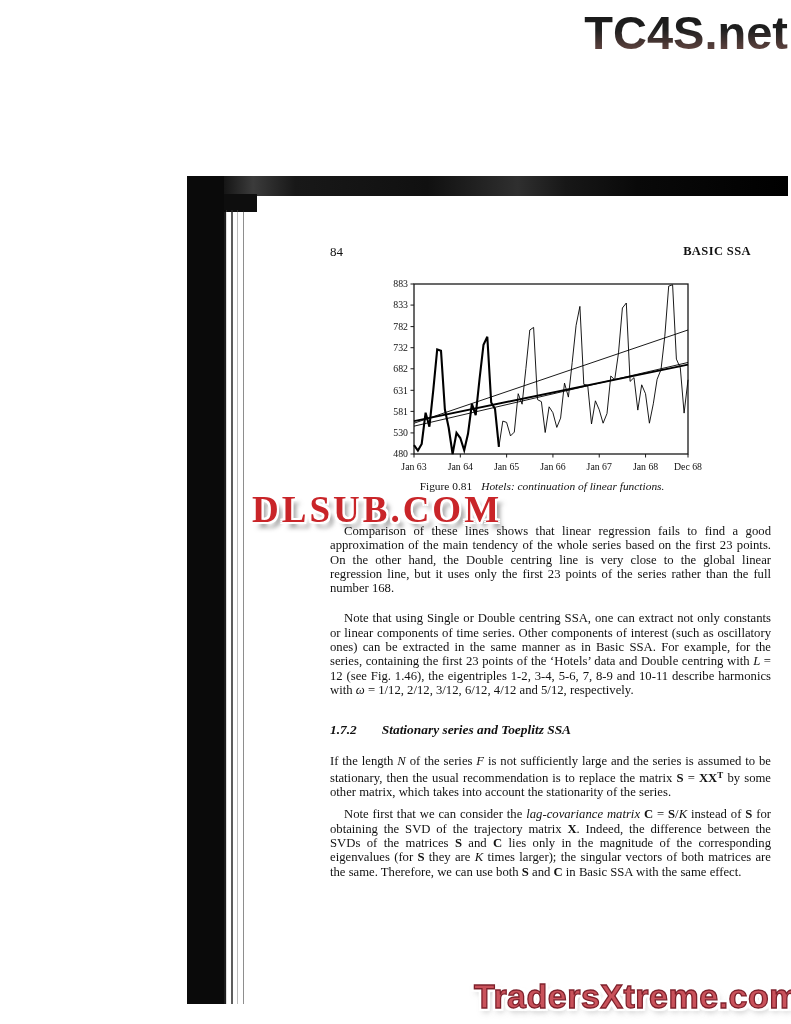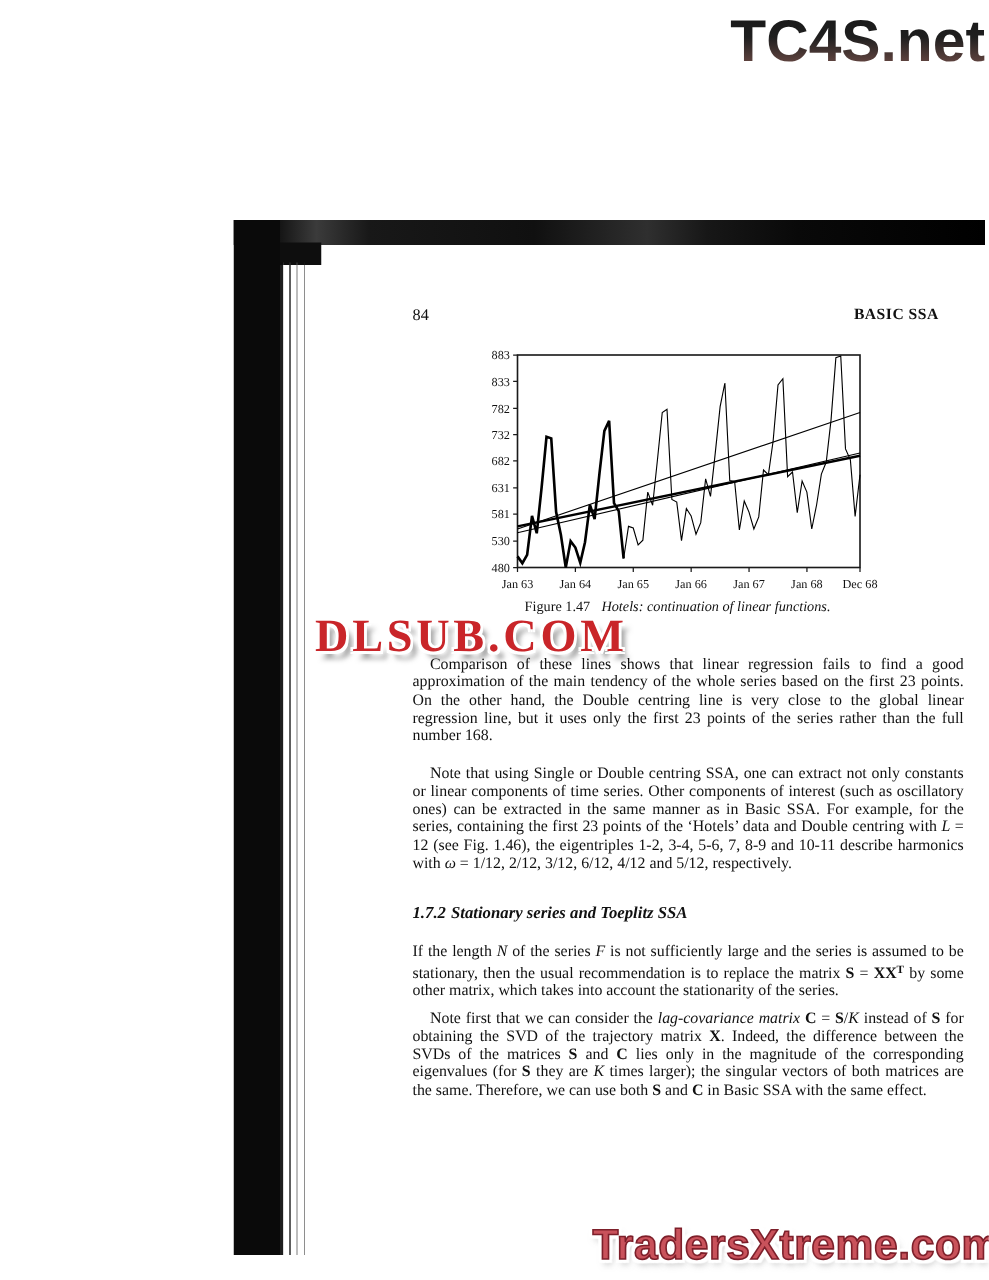--- a/index.html
+++ b/index.html
@@ -56,21 +56,21 @@
   .indent{text-indent:14px;}
   .p2{margin-top:16px;}
   .p3{margin-top:4px;}
   .p4{margin-top:16px;}
   .p5{margin-top:8px;}
   .it{font-style:italic;}
   .bd{font-weight:bold;}
   .sup{font-size:9px;vertical-align:4px;font-weight:bold;}
   .section-heading{margin-top:26px;margin-bottom:16px;font-size:13.4px;
     font-weight:bold;font-style:italic;text-align:left;}
-  .head-num{margin-right:4px;}
+  .head-num{margin-right:25px;}
 </style>
 </head>
 <body>
 
 <div class="wm wm-top">TC4S.net</div>
 
 <div class="scan-top-bar"></div>
 <div class="scan-spine"></div>
 <div class="scan-step"></div>
 <div class="binding"></div>
@@ -115,21 +115,21 @@
       <text x="308" y="192" text-anchor="middle">Dec 68</text>
       <polyline points="34.0,167.1 37.9,172.6 41.7,165.9 45.6,134.7 49.4,148.6 53.3,111.9 57.2,71.4 61.0,72.7 64.9,131.7 68.7,149.8 72.6,176.0 76.5,154.9 80.3,160.0 84.2,172.2 88.0,155.8 91.9,125.8 95.7,137.2 99.6,100.5 103.5,66.7 107.3,58.7 111.2,124.5 115.0,130.9 118.9,168.8" fill="none" stroke="#000" stroke-width="2.1" stroke-linejoin="miter"></polyline>
       <polyline points="118.9,168.8 122.8,143.1 126.6,144.4 130.5,157.9 134.3,154.1 138.2,115.7 142.1,126.2 145.9,90.4 149.8,52.0 153.6,49.4 157.5,121.6 161.4,123.7 165.2,154.5 169.1,128.8 172.9,134.7 176.8,149.4 180.6,140.1 184.5,105.1 188.4,119.1 192.2,84.5 196.1,47.3 199.9,28.4 203.8,106.4 207.7,107.2 211.5,146.0 215.4,122.8 219.2,131.7 223.1,145.2 227.0,135.5 230.8,98.0 234.7,101.8 238.5,74.8 242.4,30.0 246.3,25.0 250.1,103.4 254.0,99.6 257.8,132.1 261.7,106.8 265.5,115.7 269.4,145.2 273.3,125.8 277.1,101.3 281.0,91.6 284.8,58.3 288.7,8.1 292.6,6.8 296.4,81.1 300.3,89.9 304.1,135.1 308.0,101.8" fill="none" stroke="#000" stroke-width="0.9" stroke-linejoin="miter"></polyline>
       <line x1="34" y1="145.2059553349876" x2="308" y2="51.98014888337469" stroke="#000" stroke-width="0.9"></line>
       <line x1="34" y1="148.1588089330025" x2="308" y2="84.46153846153847" stroke="#000" stroke-width="0.9"></line>
       <line x1="34" y1="143.09677419354838" x2="308" y2="86.57071960297766" stroke="#000" stroke-width="1.9"></line>
     </svg>
 </figure>
 
 <div class="caption">
-  <span class="cap-prefix">Figure 1.47</span><span class="it">Hotels: continuation of linear functions.</span>
+  <span class="cap-prefix">Figure 0.81</span><span class="it">Hotels: continuation of linear functions.</span>
 </div>
 
 <div class="wm wm-middle">DLSUB.COM</div>
 
 <div id="body-text">
     <p class="para p1 indent"><span>Comparison of these lines shows that linear regression fails to find a good approximation of the main tendency of the whole series based on the first 23 points. On the other hand, the Double centring line is very close to the global linear regression line, but it uses only the first 23 points of the series rather than the full number 168.</span></p>
     <p class="para p2 indent"><span>Note that using Single or Double centring SSA, one can extract not only constants or linear components of time series. Other components of interest (such as oscillatory ones) can be extracted in the same manner as in Basic SSA. For example, for the series, containing the first 23 points of the ‘Hotels’ data and Double centring with </span><span class="it">L</span><span> = 12 (see Fig. 1.46), the eigentriples 1-2, 3-4, 5-6, 7, 8-9 and 10-11 describe harmonics with </span><span class="it">ω</span><span> = 1/12, 2/12, 3/12, 6/12, 4/12 and 5/12, respectively.</span></p>
     <div class="section-heading h1"><span class="head-num">1.7.2</span><span>Stationary series and Toeplitz SSA</span></div>
     <p class="para p4"><span>If the length </span><span class="it">N</span><span> of the series </span><span class="it">F</span><span> is not sufficiently large and the series is assumed to be stationary, then the usual recommendation is to replace the matrix </span><span class="bd">S</span><span> = </span><span class="bd">XX</span><span class="bd sup">T</span><span> by some other matrix, which takes into account the stationarity of the series.</span></p>
     <p class="para p5 indent"><span>Note first that we can consider the </span><span class="it">lag-covariance matrix</span><span> </span><span class="bd">C</span><span> = </span><span class="bd">S</span><span>/</span><span class="it">K</span><span> instead of </span><span class="bd">S</span><span> for obtaining the SVD of the trajectory matrix </span><span class="bd">X</span><span>. Indeed, the difference between the SVDs of the matrices </span><span class="bd">S</span><span> and </span><span class="bd">C</span><span> lies only in the magnitude of the corresponding eigenvalues (for </span><span class="bd">S</span><span> they are </span><span class="it">K</span><span> times larger); the singular vectors of both matrices are the same. Therefore, we can use both </span><span class="bd">S</span><span> and </span><span class="bd">C</span><span> in Basic SSA with the same effect.</span></p>

